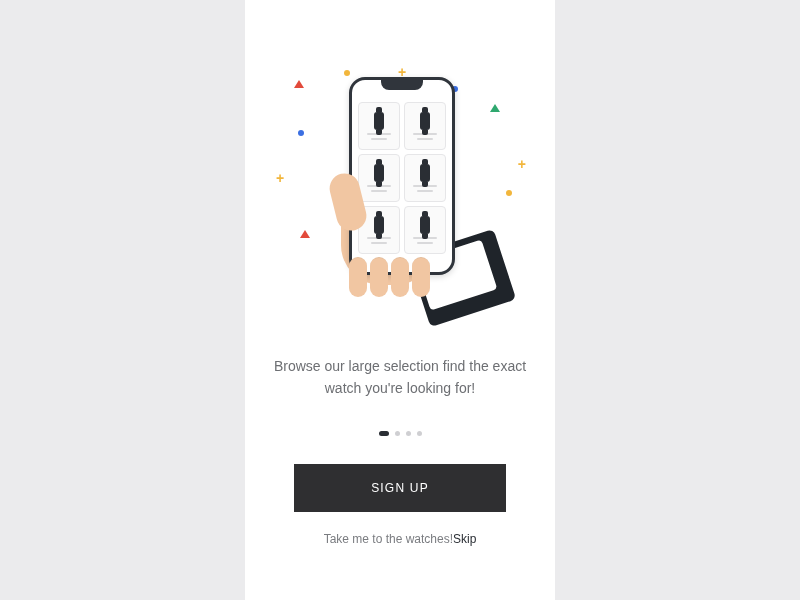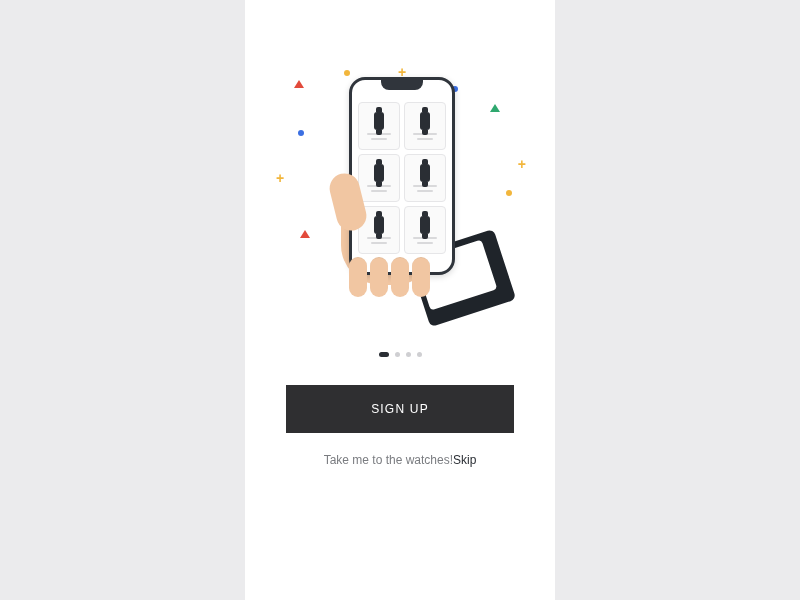--- a/index.html
+++ b/index.html
@@ -158,21 +158,21 @@
     border-radius:50%;
     background:#cfcfd2;
   }
   .pager-dot.active {
     width:10px;
     border-radius:3px;
     background:#2a2e34;
   }
   .signup-btn {
     margin-top: 28px;
-    width:228px;
+    width:212px;
     height:48px;
     background:#2f2f31;
     color:#fff;
     border:none;
     font-size:12px;
     letter-spacing:1.2px;
     cursor:pointer;
   }
   .skip-row {
     margin-top: 20px;
@@ -244,20 +244,21 @@
       <div class="thumb"></div>
       <div class="fingers">
         <div class="finger"></div>
           <div class="finger"></div>
           <div class="finger"></div>
           <div class="finger"></div>
       </div>
     </div>
   </div>
 
+  <p class="description">Browse our large selection find the exact watch you're looking for!</p>
 
   <div class="pager">
     <span class="pager-dot active"></span>
     <span class="pager-dot"></span>
     <span class="pager-dot"></span>
     <span class="pager-dot"></span>
   </div>
 
   <button class="signup-btn">SIGN UP</button>
 

